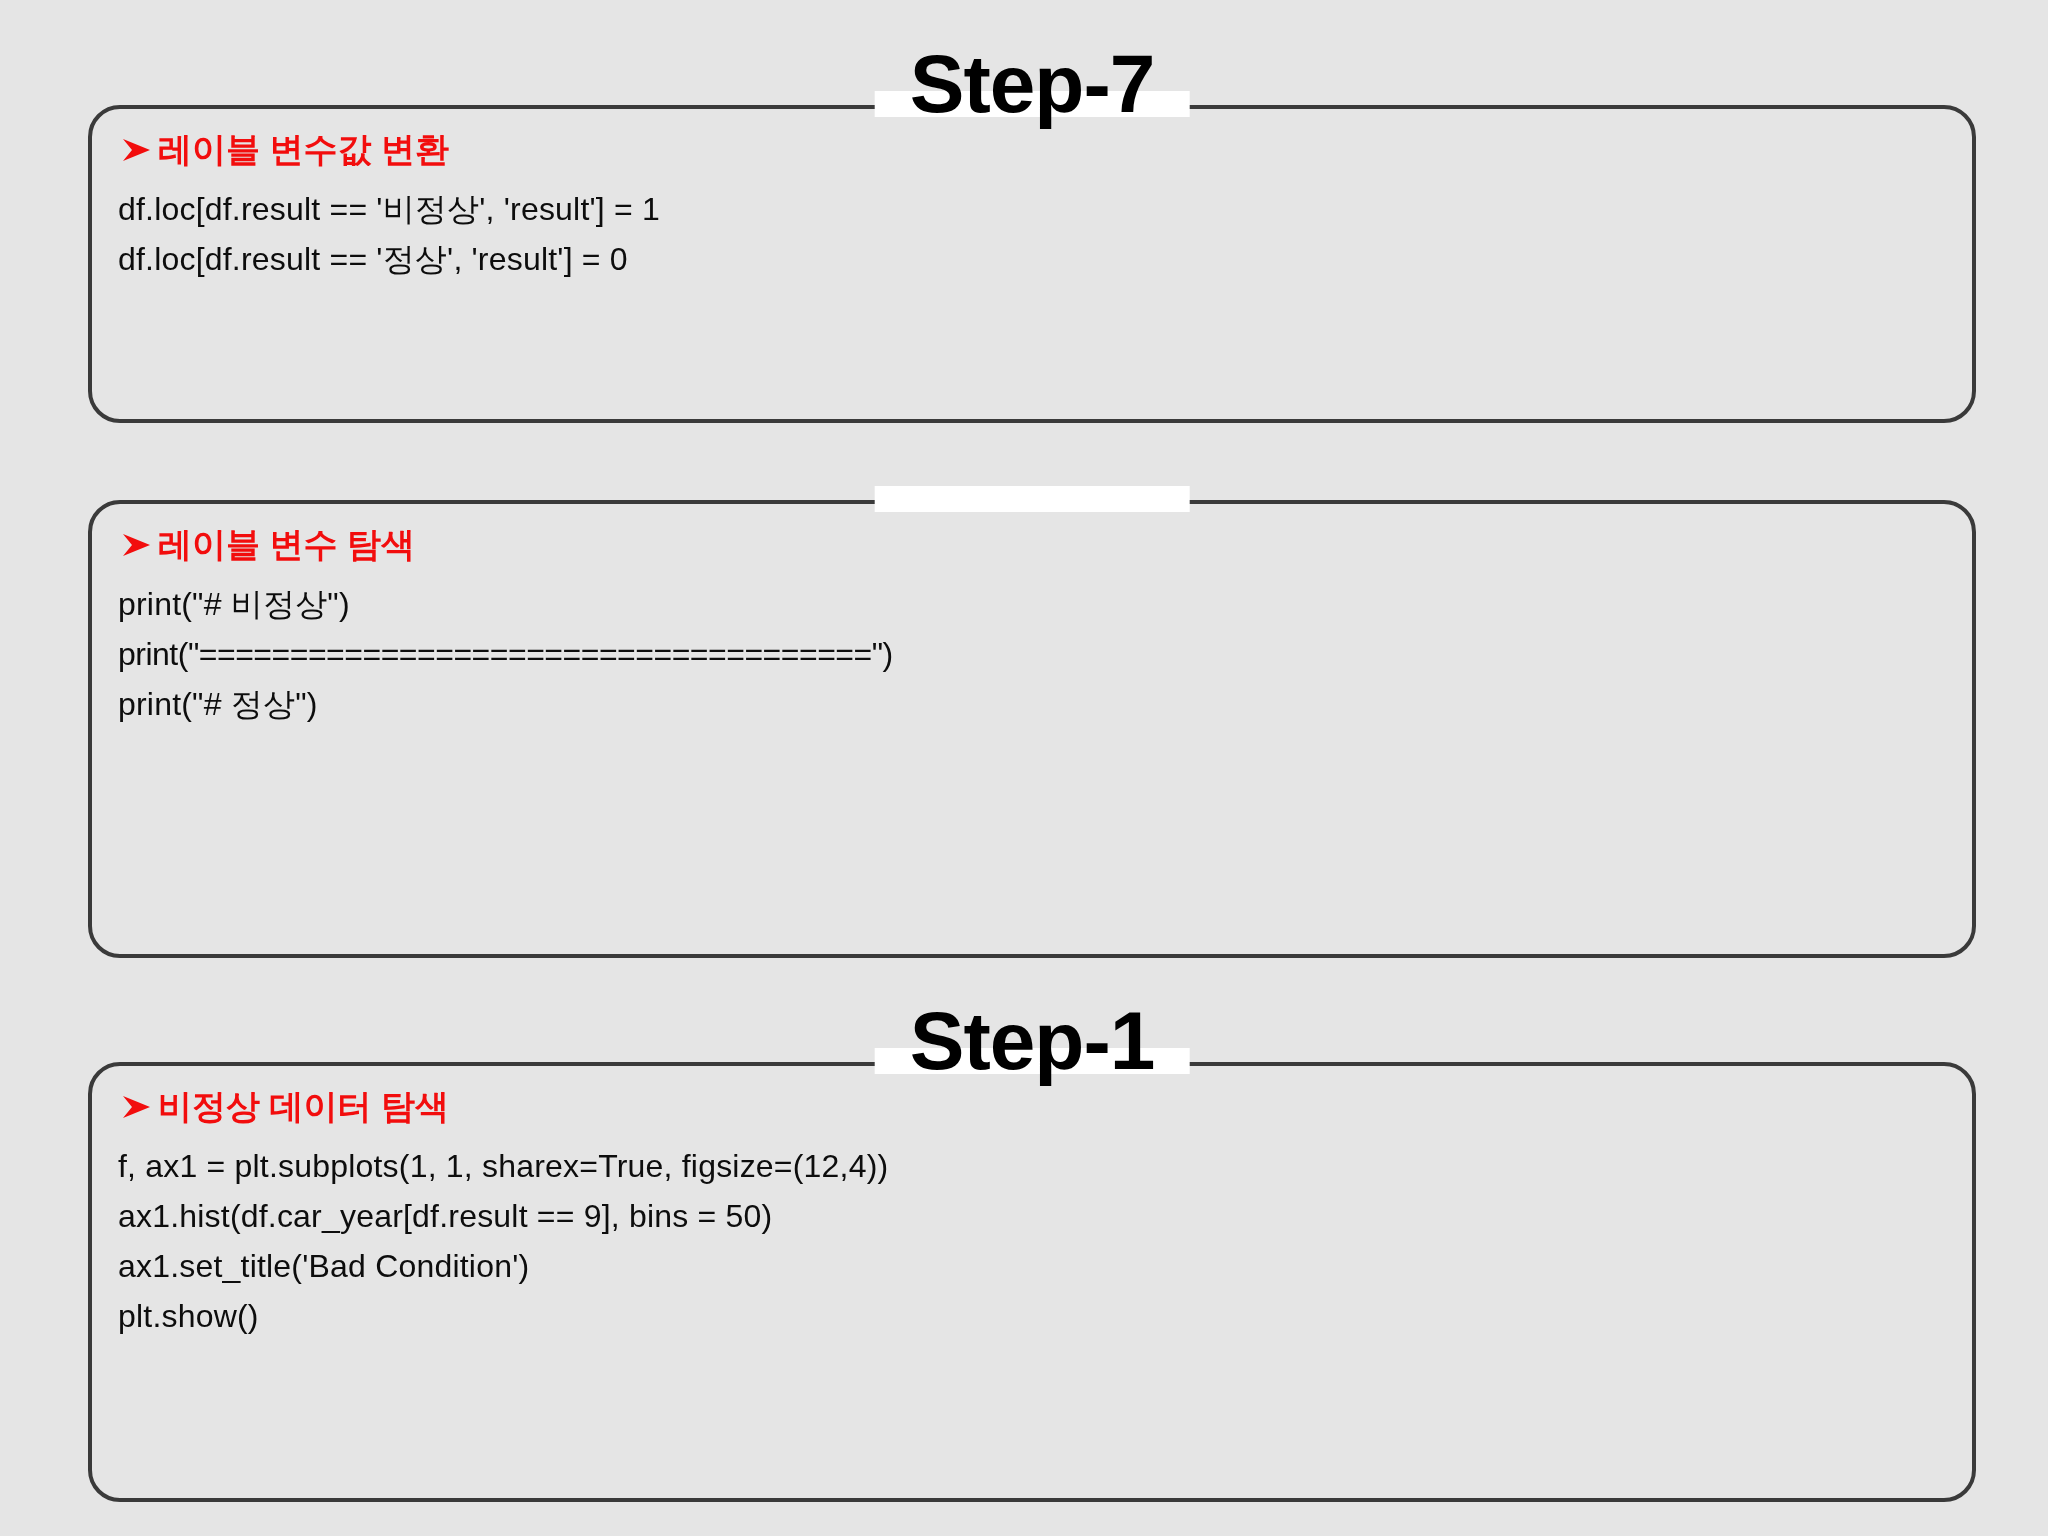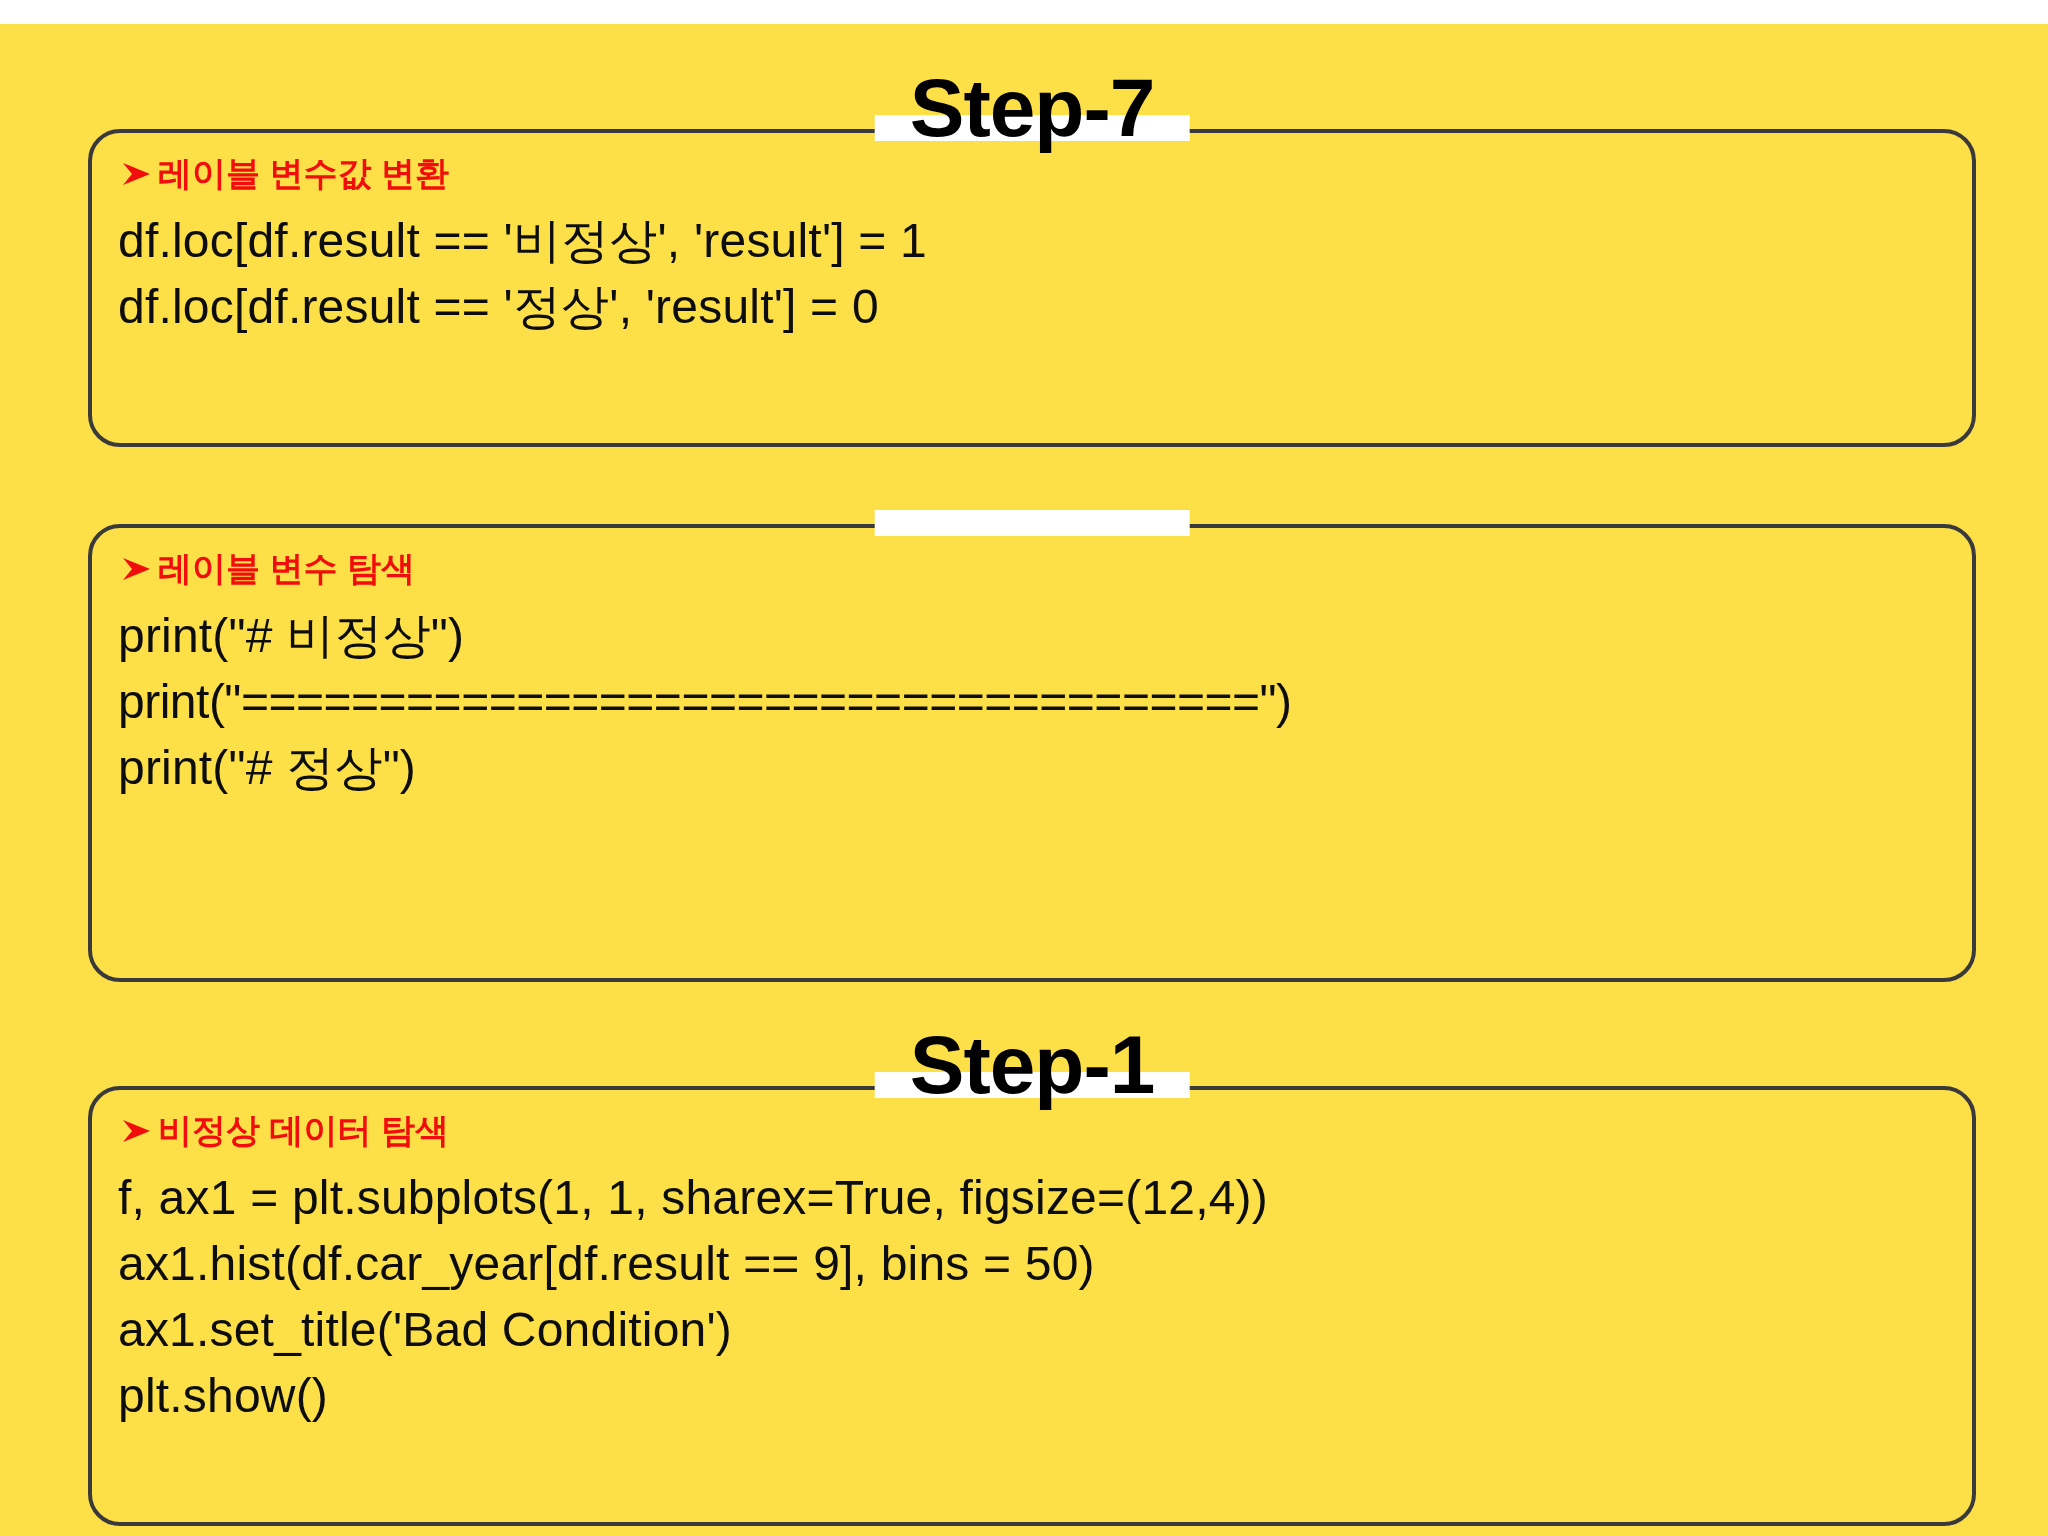--- a/index.html
+++ b/index.html
@@ -12,22 +12,21 @@
     height: 1536px;
     position: relative;
     overflow: hidden;
     font-family: "Liberation Sans", "DejaVu Sans", sans-serif;
     -webkit-font-smoothing: antialiased;
   }
 
   .slide {
     position: absolute;
     inset: 0;
-    background: #fde047;
-    margin-top: 24px;
+    background: #e5e5e5;
   }
 
   
   .step-block {
     position: absolute;
     left: 88px;
     width: 1888px;
   }
 
   .step-box {
@@ -94,21 +93,21 @@
     line-height: 1;
     text-align: left;
     padding-left: 6px;
     box-sizing: border-box;
   }
   .bullet-arrow svg { display: block; }
   .heading-text { display: inline-block; }
 
   .code-line {
     font-family: "Liberation Sans", "DejaVu Sans", sans-serif;
-    font-size: 48px;
+    font-size: 32px;
     line-height: 1.0;
     color: #0d0d0d;
     white-space: pre;
     margin: 0 0 0 4px;
     padding: 9px 0 9px 0;
     letter-spacing: 0.2px;
   }
   .code-line.eq { letter-spacing: -0.5px; }
 
   

